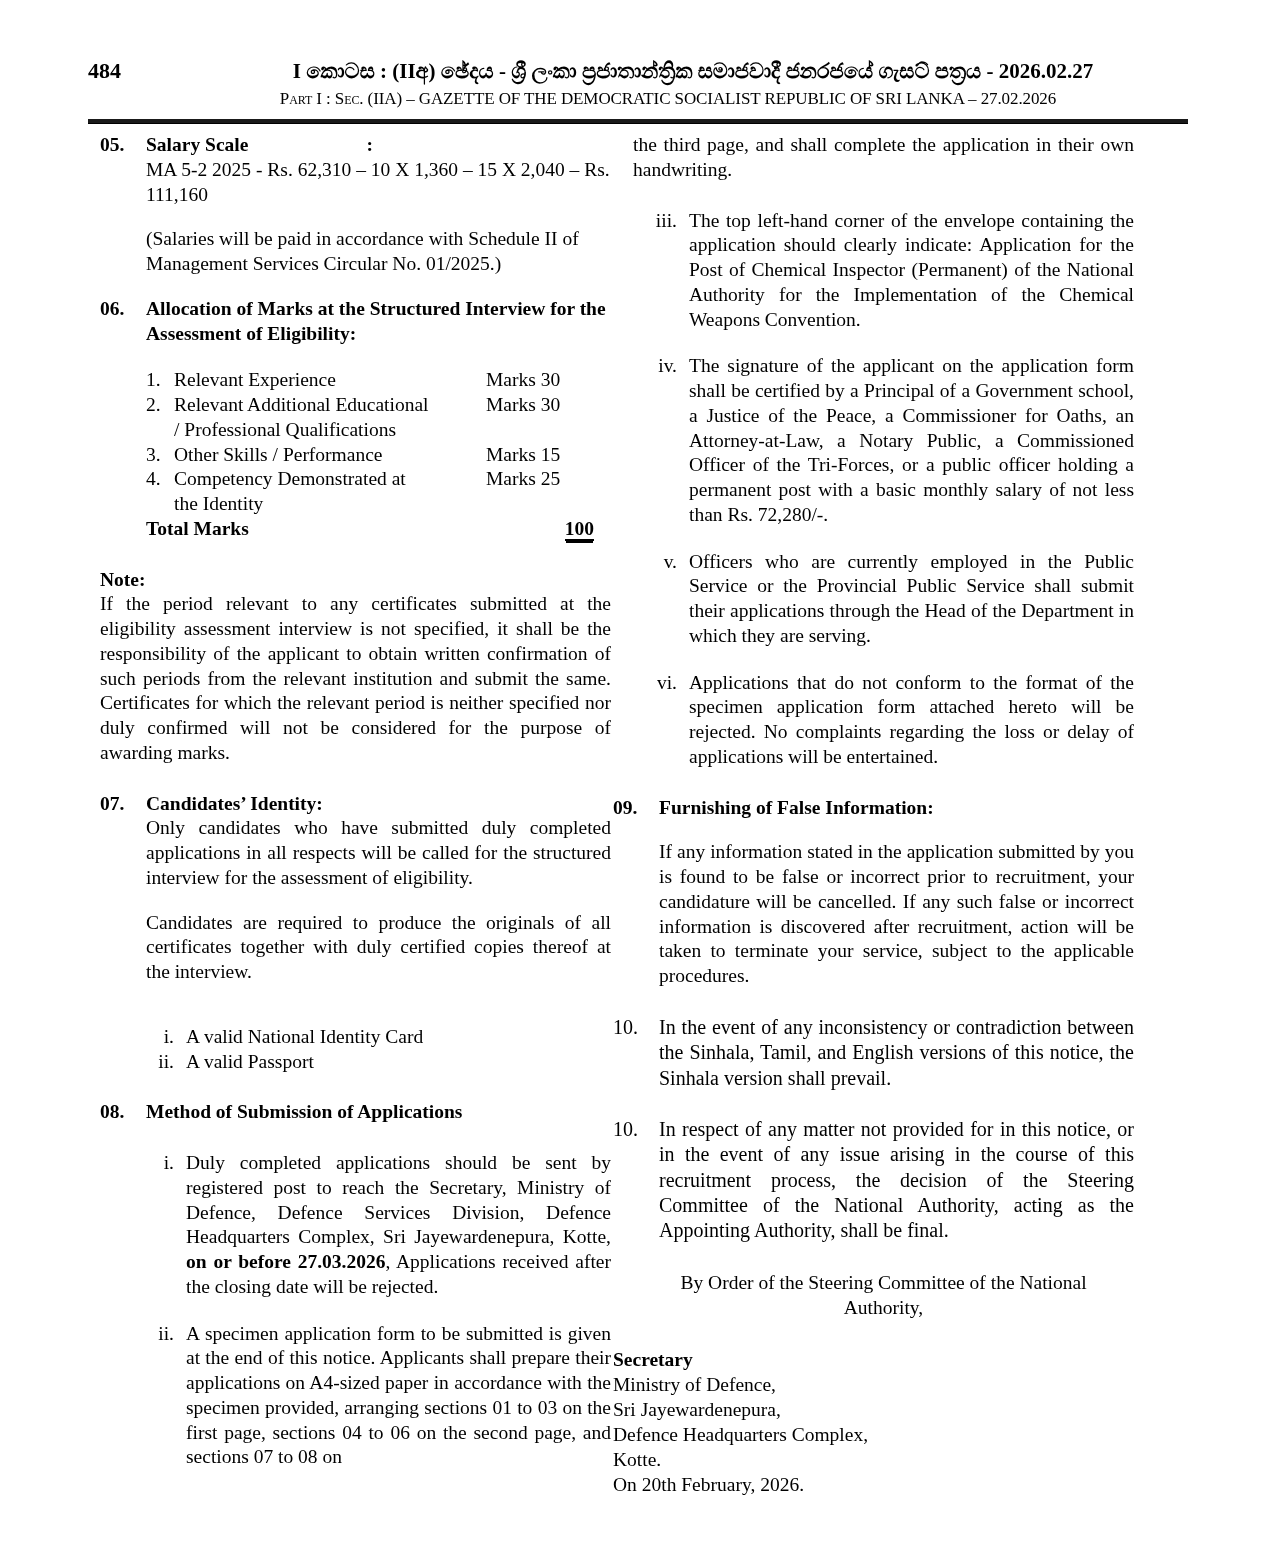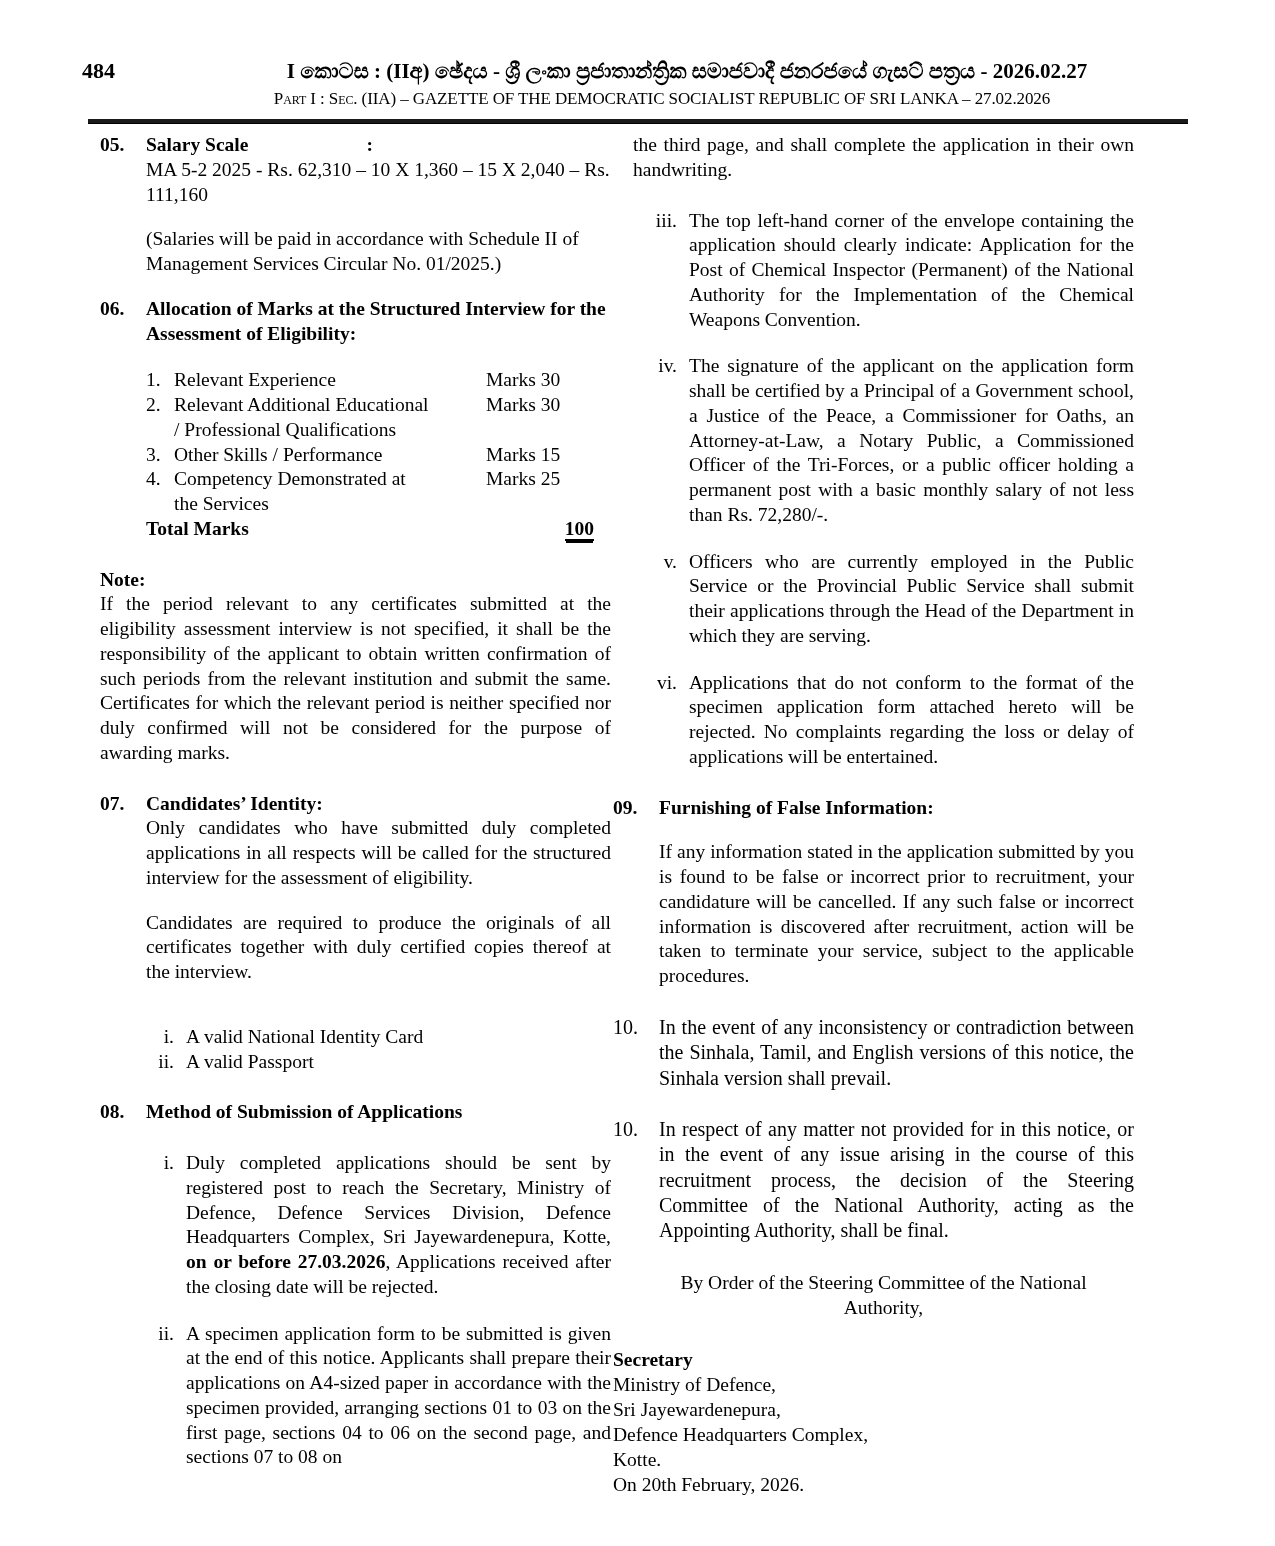--- a/index.html
+++ b/index.html
@@ -17,21 +17,21 @@
     height: 1546px;
     background: #ffffff;
     box-sizing: border-box;
     padding: 0;
     overflow: hidden;
   }
 
   
   .header {
     position: absolute;
-    left: 82px;
+    left: 88px;
     top: 58px;
     width: 1100px;
   }
   .hdr-row1 {
     display: flex;
     align-items: baseline;
   }
   .page-number {
     font-size: 22px;
     font-weight: 700;
@@ -285,21 +285,21 @@
         <div class="marks-row">
           <div class="mn">3.</div>
           <div class="ml">Other Skills / Performance</div>
           <div class="mv">Marks 15</div>
         </div>
         <div class="marks-row">
           <div class="mn">4.</div>
           <div class="ml">Competency Demonstrated at</div>
           <div class="mv">Marks 25</div>
         </div>
-        <div class="marks-cont" style="font-size:19.5px;line-height:1.27;">the Services</div>
+        <div class="marks-cont" style="font-size:19.5px;line-height:1.27;">the Identity</div>
         <div class="marks-total">
           <div class="tl">Total Marks</div>
           <div class="tv"><span class="dbl-underline">100</span></div>
         </div>
       </div>
 
       <div class="spacer-lg"></div>
 
       <div class="blk">
         <div class="bold">Note:</div>

